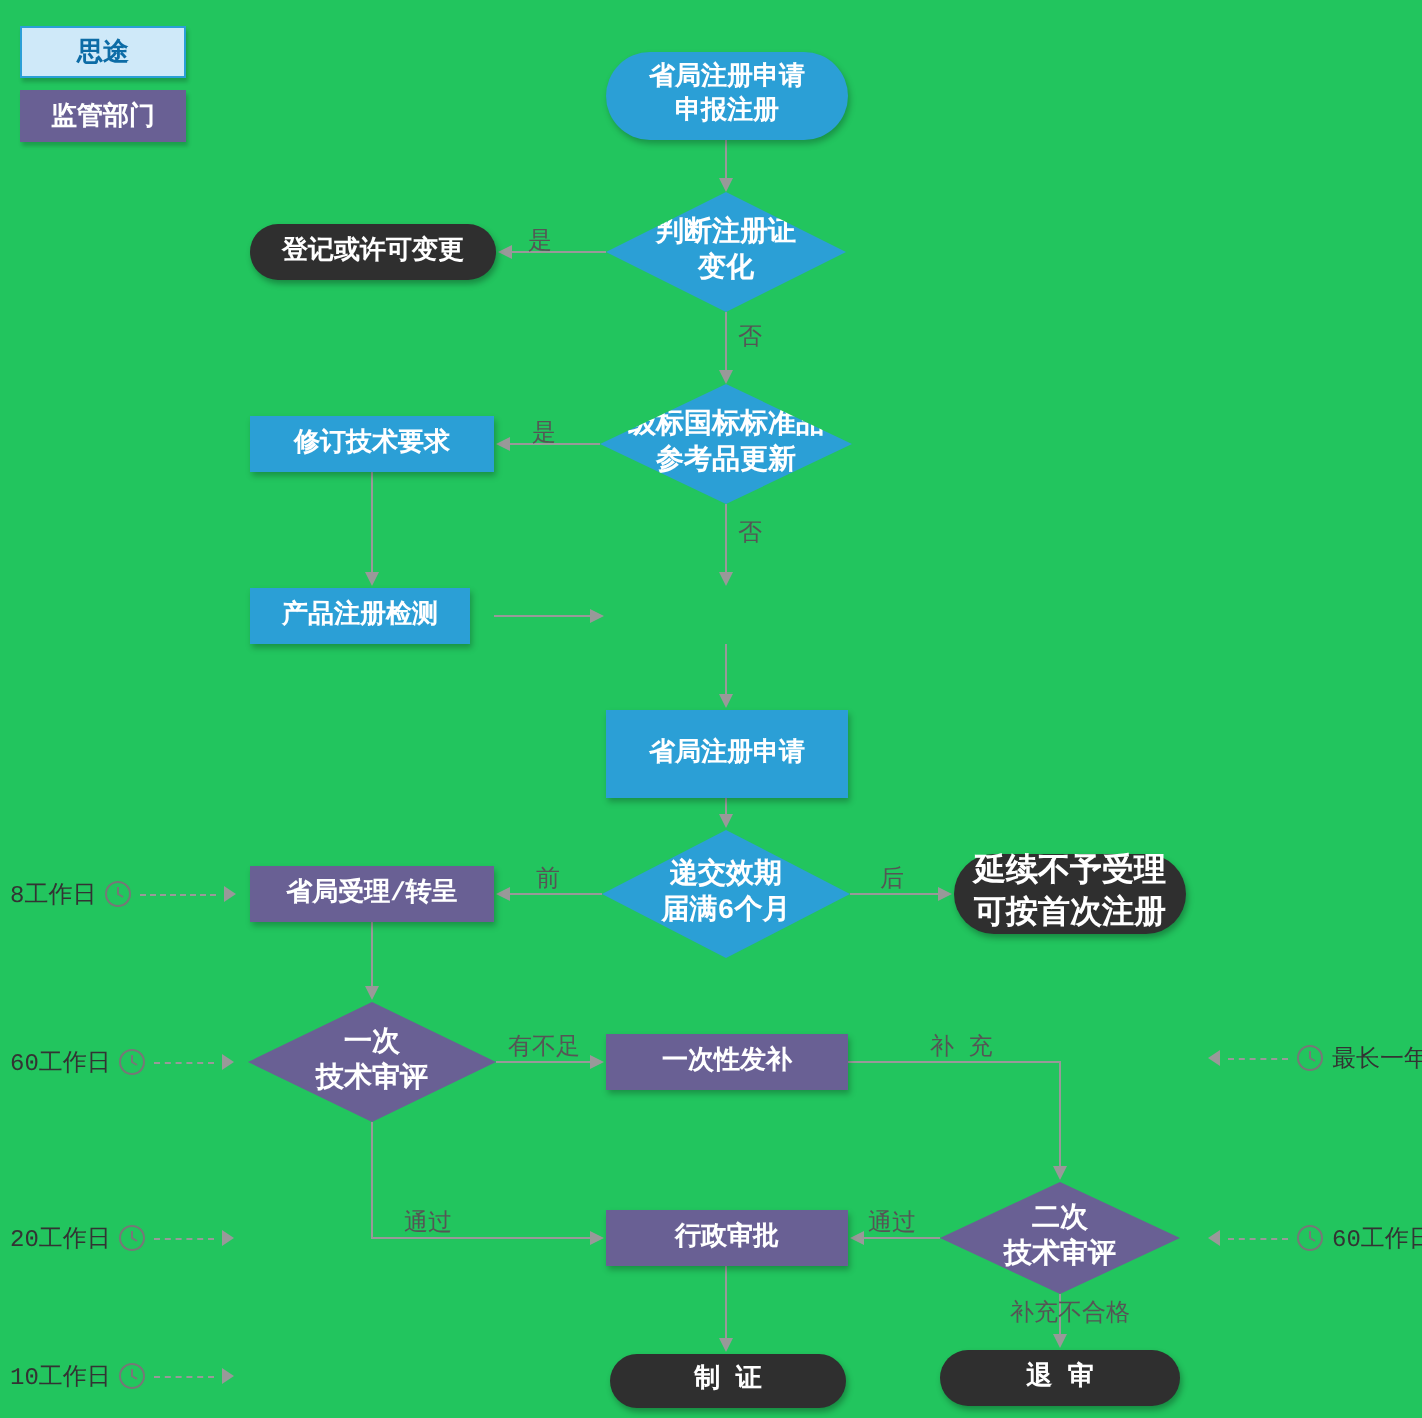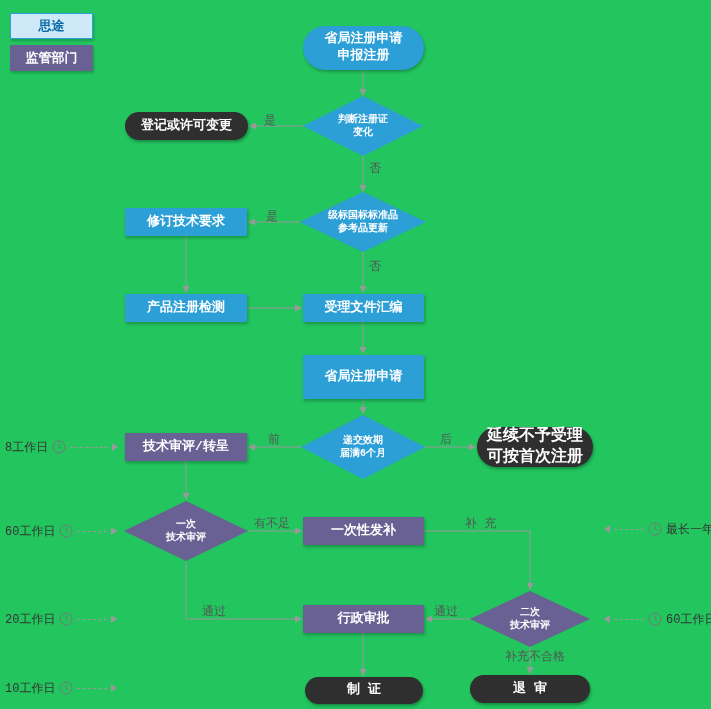--- a/index.html
+++ b/index.html
@@ -7,21 +7,21 @@
   #canvas{position:relative;width:711px;height:709px;background:#22c55e;
           font-family:Liberation Mono, monospace;overflow:hidden}
   #connectors{position:absolute;inset:0;pointer-events:none}
   .node{position:absolute;display:flex;align-items:center;justify-content:center;
         text-align:center;color:#fff;font-weight:bold;font-size:13px;line-height:1.3;
         white-space:pre-line}
   .blue{background:var(--blue,#2b9fd6)}
   .purple{background:var(--purple,#696094)}
   .dark{background:var(--dark,#2f2f2f)}
   .rect{box-shadow:1px 2px 3px rgba(0,0,0,.25)}
-  .diamond{clip-path:polygon(50% 0,100% 50%,50% 100%,0 50%);font-size:10px;
+  .diamond{clip-path:polygon(50% 0,100% 50%,50% 100%,0 50%);font-size:14px;
            filter:drop-shadow(1px 2px 2px rgba(0,0,0,.3))}
   .round{border-radius:22px;box-shadow:1px 2px 3px rgba(0,0,0,.25)}
   .pill{border-radius:14px;box-shadow:1px 2px 3px rgba(0,0,0,.3)}
   .pill-lg{border-radius:20px;font-size:16px;box-shadow:1px 2px 3px rgba(0,0,0,.3)}
   .edge-label{position:absolute;font-size:12px;color:#555;white-space:nowrap}
   .legend{position:absolute;display:flex;align-items:center;justify-content:center;
           font-size:13px;font-weight:bold}
   #legend-situ{left:10px;top:13px;width:83px;height:26px;
                background:var(--legend_bg,#cfe9f9);border:1px solid var(--blue,#2b9fd6);
                color:var(--legend_text,#0d6ca6);box-shadow:1px 2px 2px rgba(0,0,0,.2)}
@@ -79,30 +79,29 @@
   <div class="node blue diamond" style="left:303px;top:96px;width:120px;height:60px">判断注册证
 变化</div>
 
   <div class="node dark pill" style="left:125px;top:112px;width:123px;height:28px">登记或许可变更</div>
 
   <div class="node blue diamond" style="left:300px;top:192px;width:126px;height:60px">级标国标标准品
 参考品更新</div>
 
   <div class="node blue rect" style="left:125px;top:208px;width:122px;height:28px">修订技术要求</div>
 
-  <div class="node blue rect" style="left:125px;top:294px;width:122px;height:28px">产品注册检测</div>
+  <div class="node blue rect" style="left:125px;top:294px;width:110px;height:28px">产品注册检测</div>
 
-  <div class="node blue rect" style="left:303px;top:294px;width:121px;height:28px">受理文件汇编</div>
 
   <div class="node blue rect" style="left:303px;top:355px;width:121px;height:44px">省局注册申请</div>
 
   <div class="node blue diamond" style="left:301px;top:415px;width:124px;height:64px">递交效期
 届满6个月</div>
 
-  <div class="node purple rect" style="left:125px;top:433px;width:122px;height:28px">技术审评/转呈</div>
+  <div class="node purple rect" style="left:125px;top:433px;width:122px;height:28px">省局受理/转呈</div>
 
   <div class="node dark pill-lg" style="left:477px;top:427px;width:116px;height:40px">延续不予受理
 可按首次注册</div>
 
   <div class="node purple diamond" style="left:124px;top:501px;width:124px;height:60px">一次
 技术审评</div>
 
   <div class="node purple rect" style="left:303px;top:517px;width:121px;height:28px">一次性发补</div>
 
   <div class="node purple rect" style="left:303px;top:605px;width:121px;height:28px">行政审批</div>

